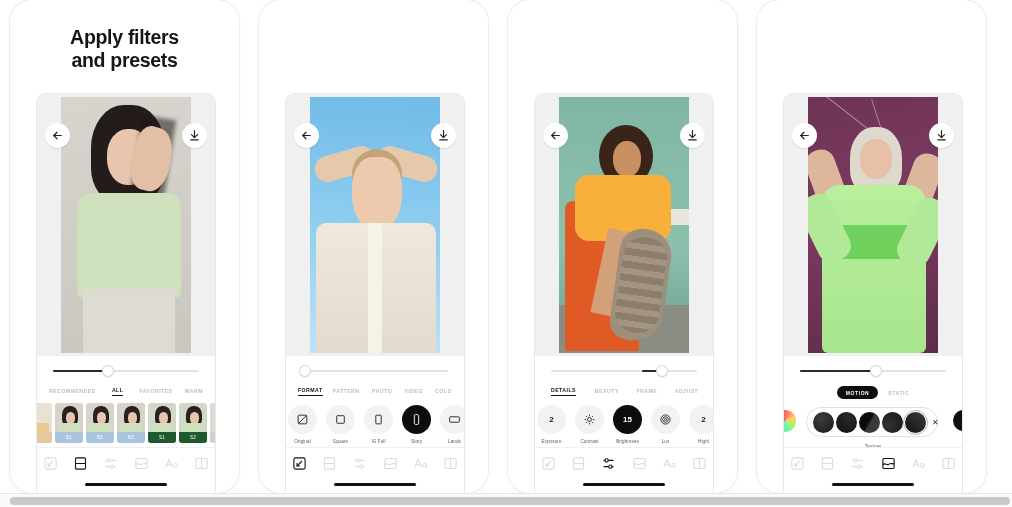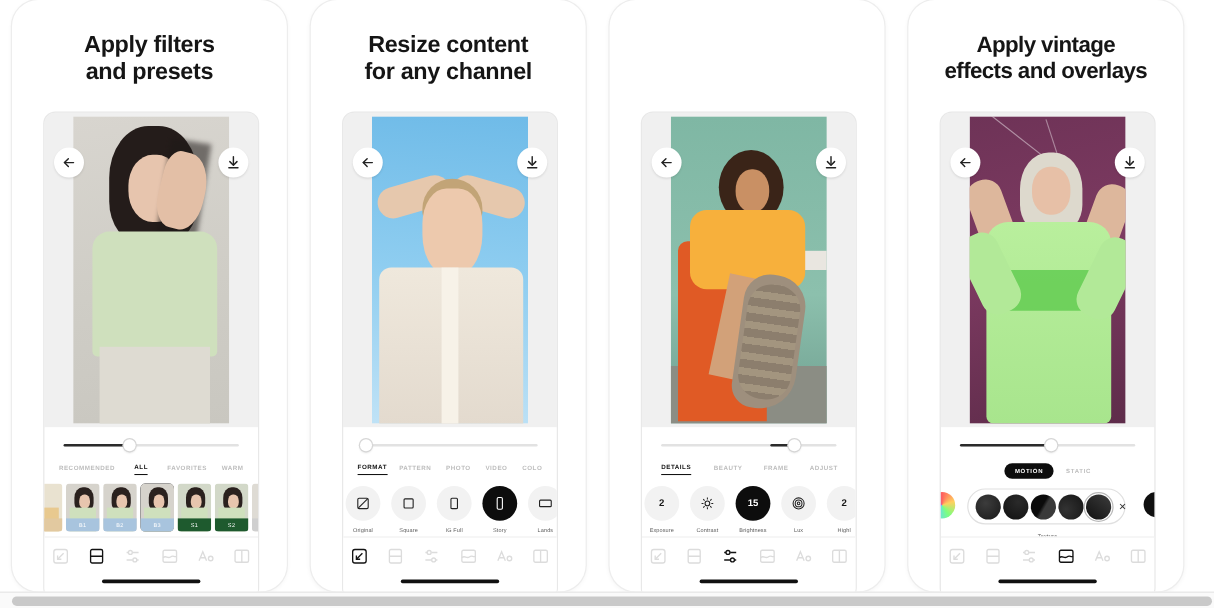--- a/index.html
+++ b/index.html
@@ -390,22 +390,20 @@
                 <path d="M12 4v16"></path>
               </svg>
             </span>
         </div>
         <div class="homebar"></div>
       </div>
     </div>
   </div>
 
   <div class="card">
-    <div class="card-title">Resize content
-for any channel</div>
     <div class="phone">
       <div class="phone-canvas">
         <div class="photo p2">
           <div class="bg"></div>
             <div class="armL"></div>
             <div class="armR"></div>
           <div class="hair"></div>
             <div class="face"></div>
             <div class="shirt"></div>
             <div class="plk"></div>
@@ -656,22 +654,20 @@
                 <path d="M12 4v16"></path>
               </svg>
             </span>
         </div>
         <div class="homebar"></div>
       </div>
     </div>
   </div>
 
   <div class="card">
-    <div class="card-title">Apply vintage
-effects and overlays</div>
     <div class="phone">
       <div class="phone-canvas">
         <div class="photo p4">
           <div class="bg"></div>
             <div class="scr1"></div>
             <div class="scr2"></div>
           <div class="hL"></div>
             <div class="hR"></div>
           <div class="hair"></div>
             <div class="face"></div>

